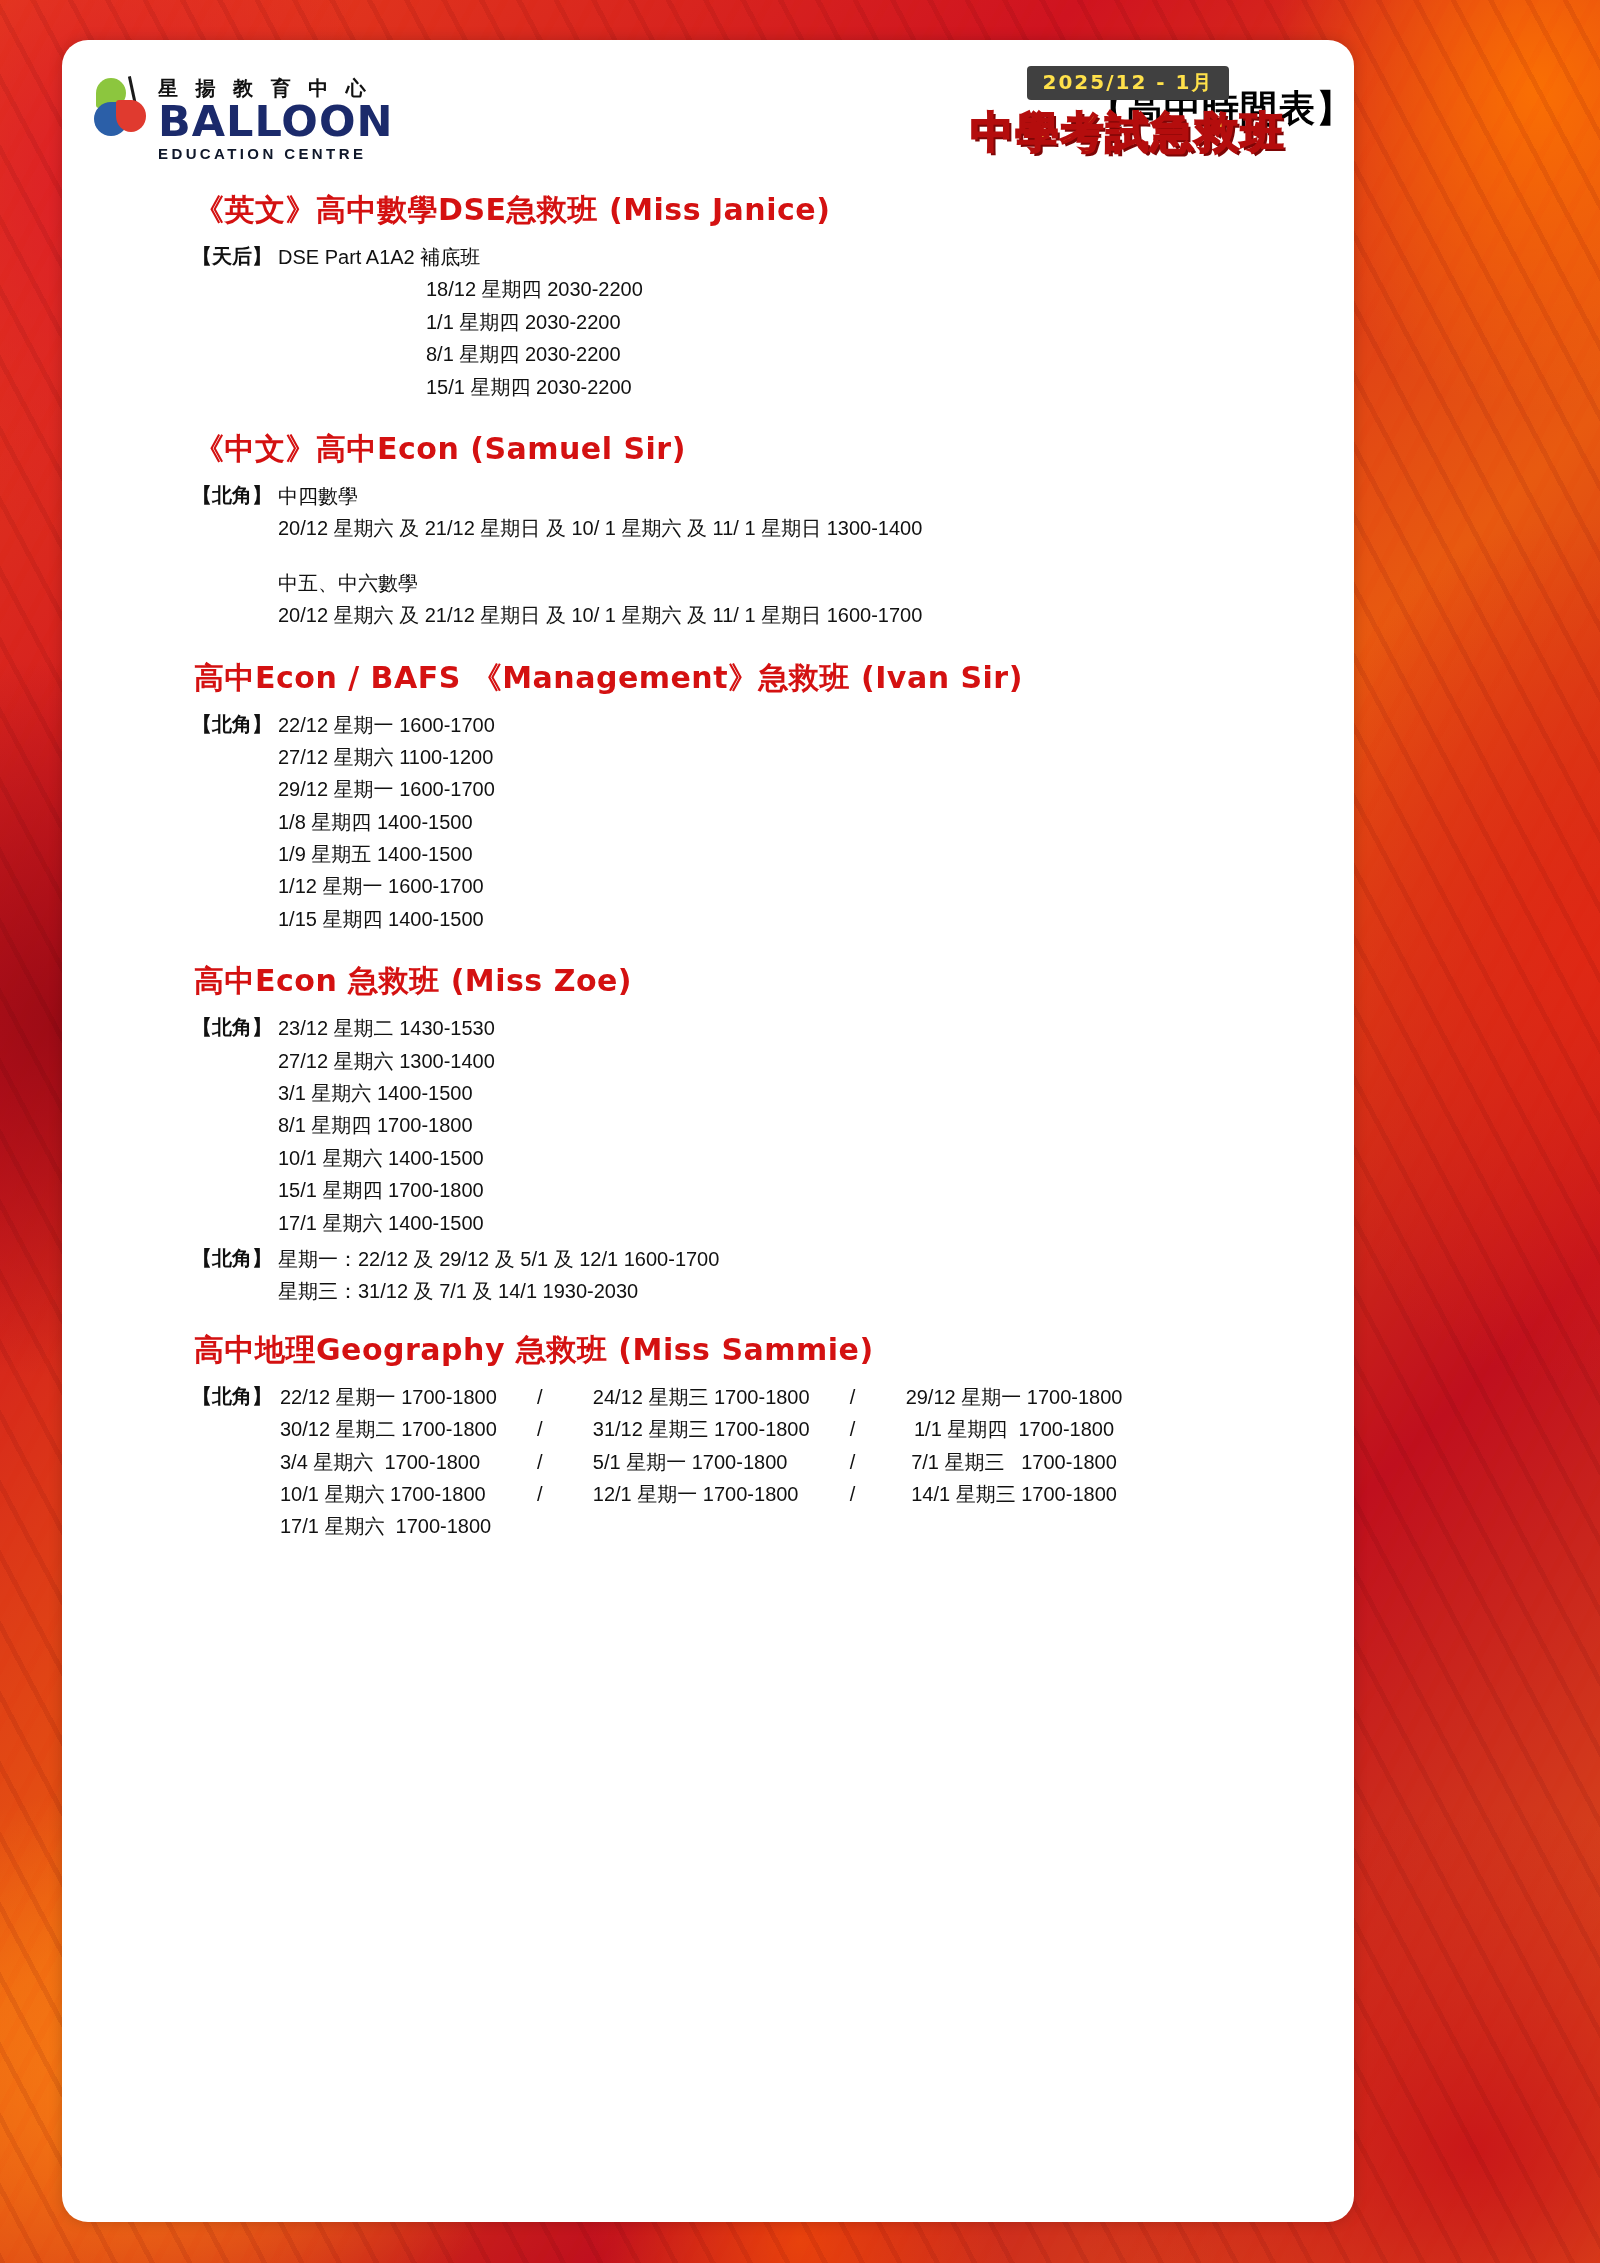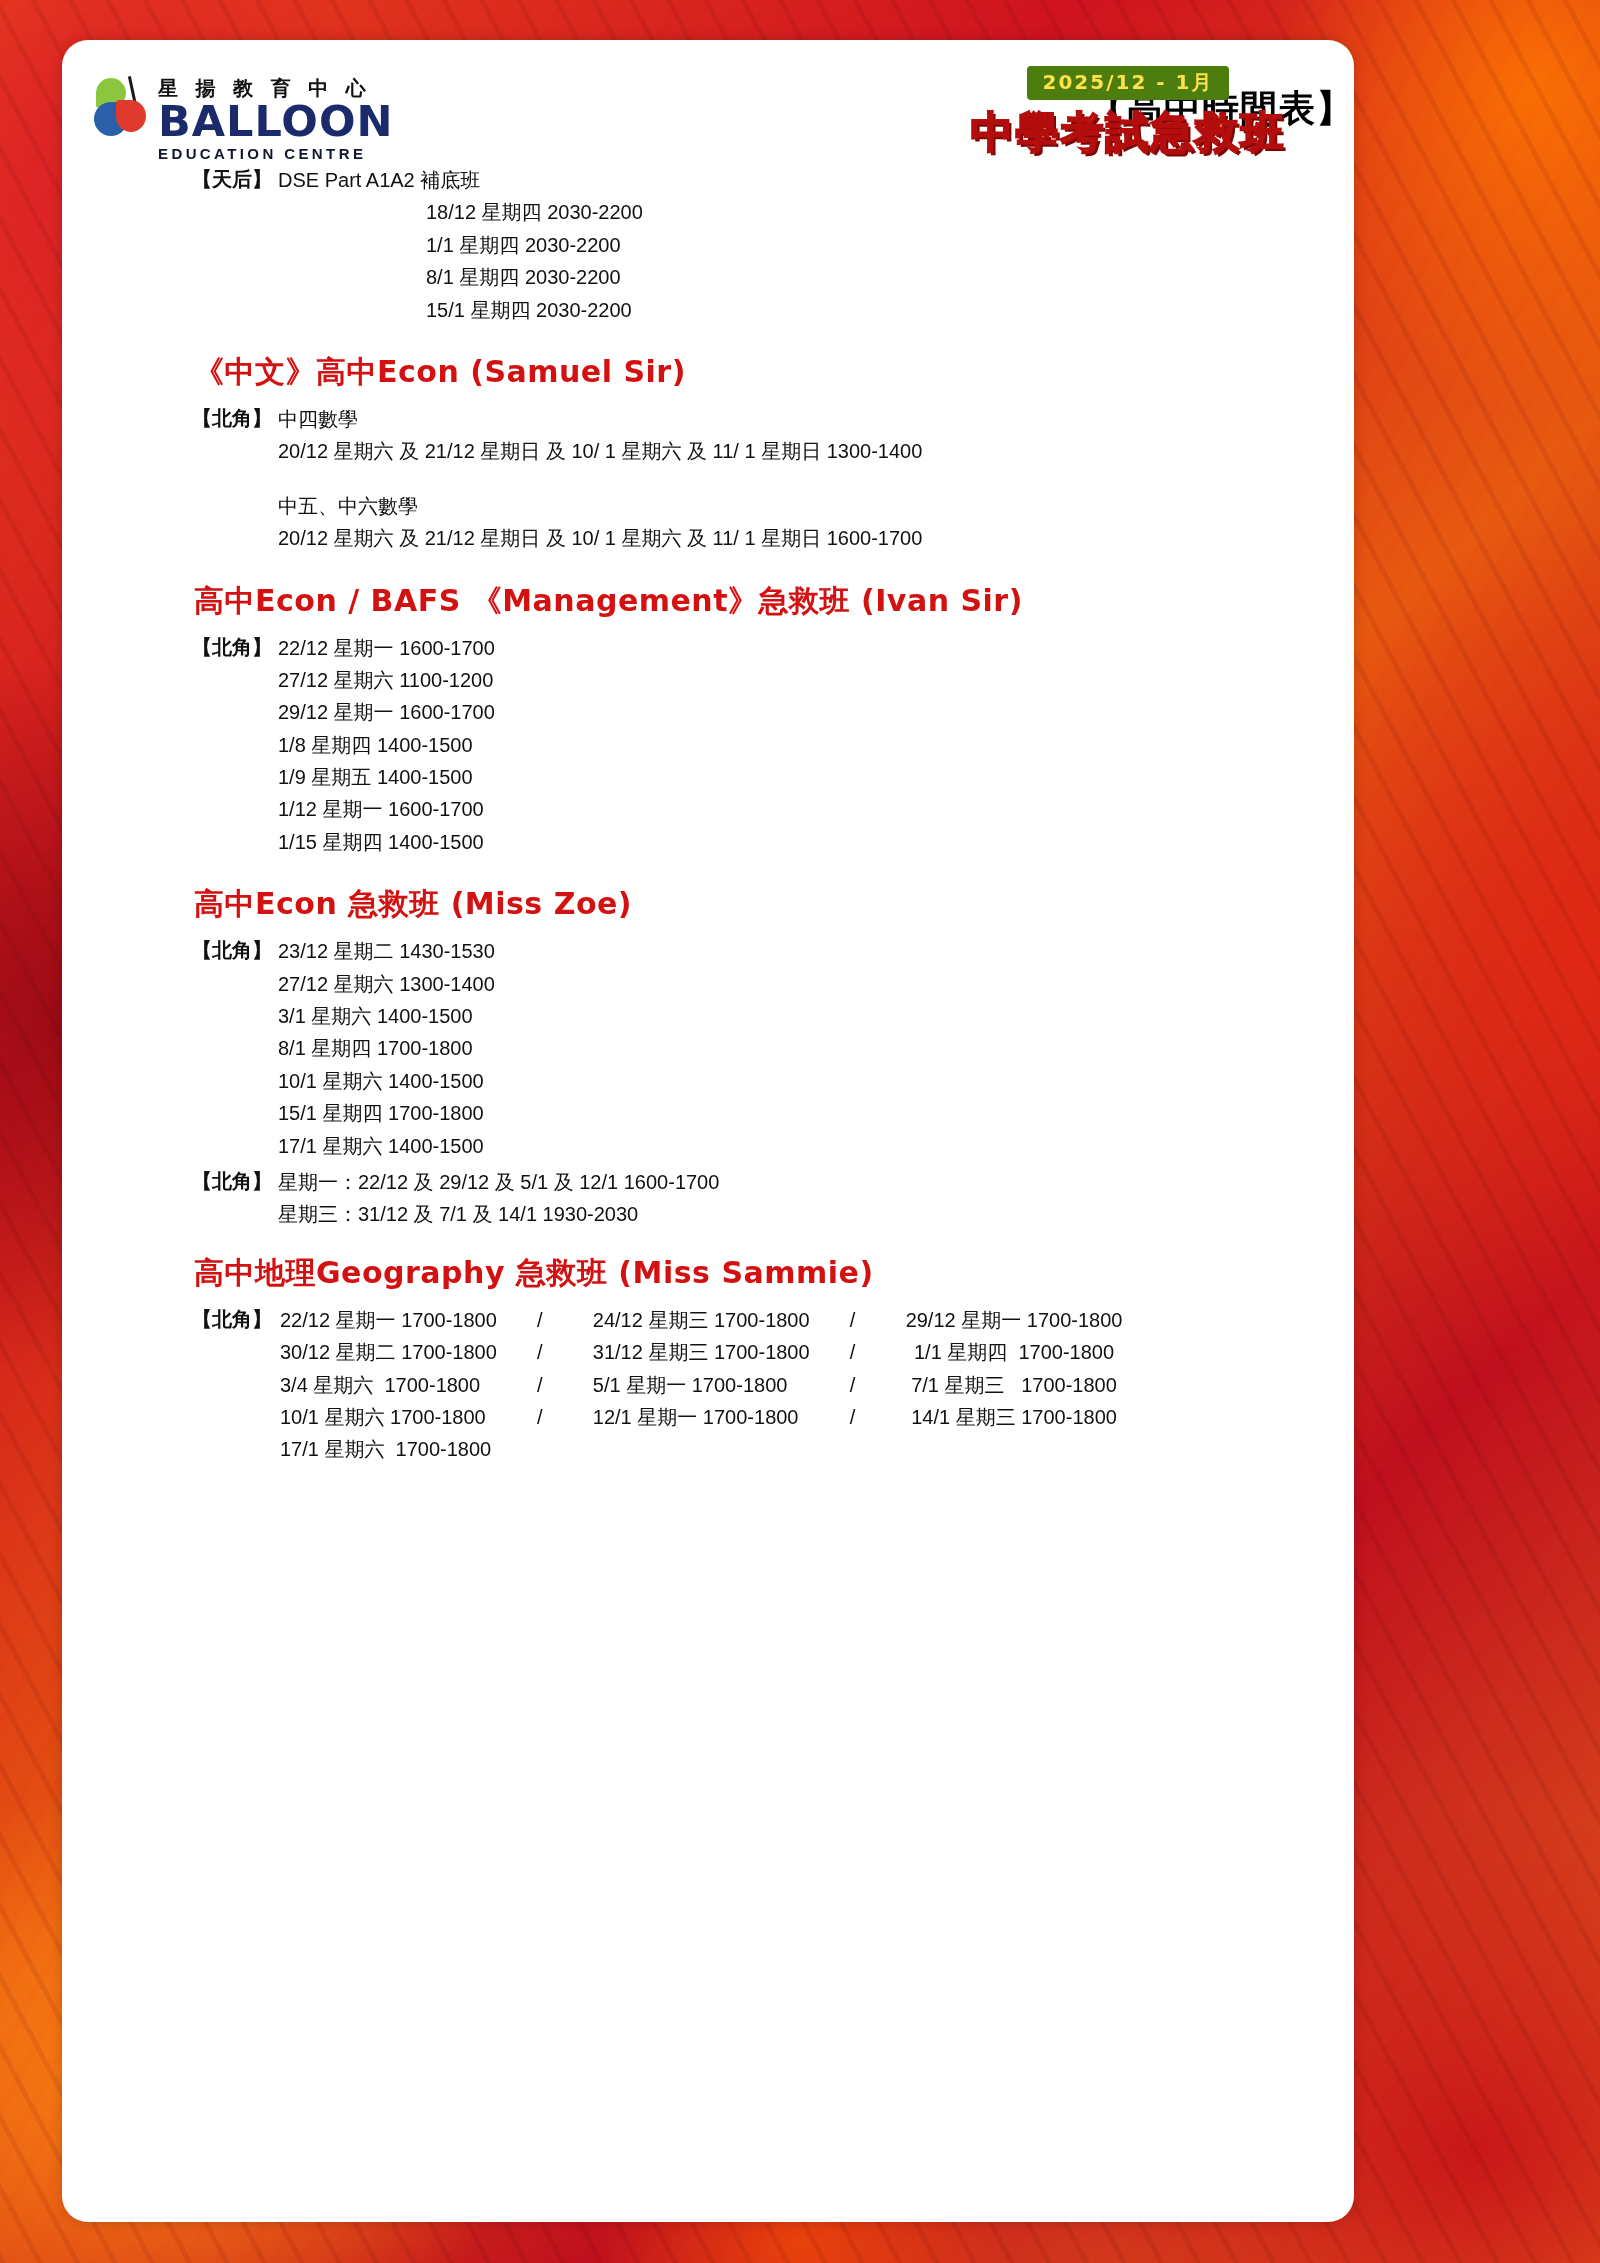--- a/index.html
+++ b/index.html
@@ -131,21 +131,21 @@
   }
   .header-badge {
     position: absolute;
     right: 26px;
     top: 26px;
     width: 400px;
     text-align: center;
   }
   .badge-date {
     display: inline-block;
-    background: #4d7c0f;
+    background: #404040;
     color: #ffe14a;
     font-size: 20px;
     font-weight: 800;
     letter-spacing: 2px;
     padding: 3px 16px 4px;
     border-radius: 4px;
     font-family: "DejaVu Sans", sans-serif;
   }
   .badge-main {
     margin-top: 4px;
@@ -249,20 +249,21 @@
 
     <div class="header-badge">
       <div class="badge-date">2025/12 - 1月</div>
       <div class="badge-main">中學考試急救班</div>
     </div>
   </div>
 
   <div class="content">
 
     <div class="course-block">
+      <div class="course-title">《英文》高中數學DSE急救班 (Miss Janice)</div>
       <div class="venue-line">
         <span class="venue-tag">【天后】</span>
         <span class="lines">
           <div class="line">DSE Part A1A2 補底班</div>
           <div class="line indent-line">18/12 星期四 2030-2200</div>
           <div class="line indent-line">1/1 星期四 2030-2200</div>
           <div class="line indent-line">8/1 星期四 2030-2200</div>
           <div class="line indent-line">15/1 星期四 2030-2200</div>
         </span>
       </div>

